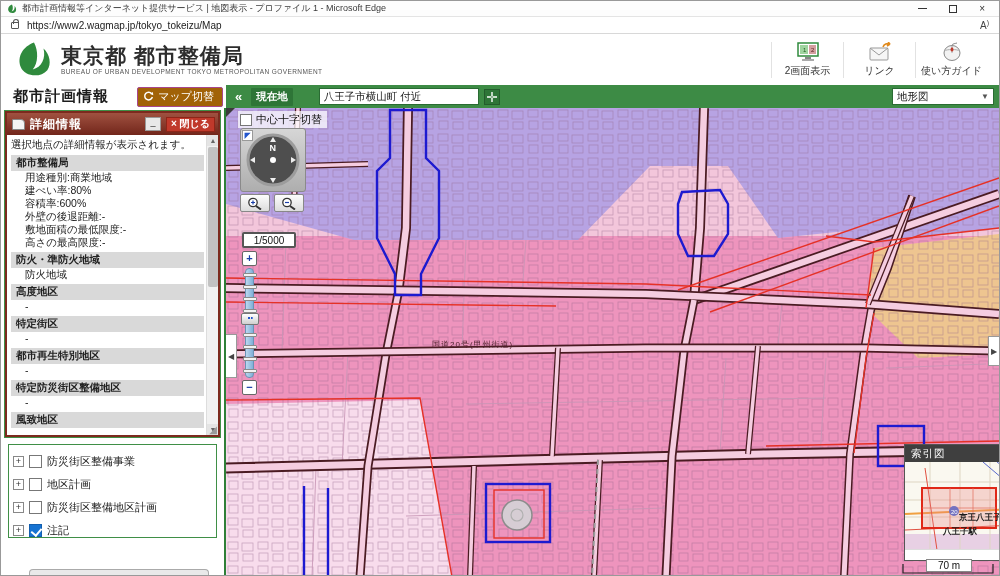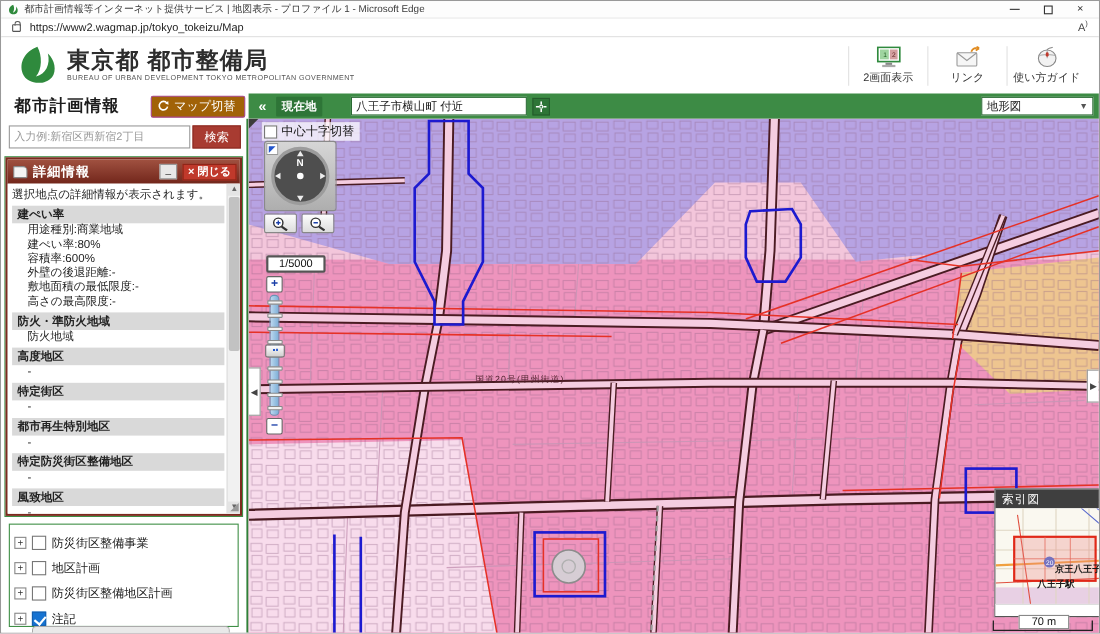--- a/index.html
+++ b/index.html
@@ -197,37 +197,33 @@
       </span>
       <span class="basemap">
         <span>地形図</span>
         <span class="chev">▼</span>
       </span>
     </div>
   </div>
 
   <div class="content">
     <aside class="sidebar">
-      <div class="searchrow">
-        <input placeholder="入力例:新宿区西新宿2丁目" style="">
-        <button class="searchbtn">検索</button>
-      </div>
 
       <div class="greenbox">
         <div class="dpanel">
           <div class="dpanel-h">
             <span class="doc-ic"></span>
             <span class="tt">詳細情報</span>
             <span class="minbtn">_</span>
             <span class="closebtn">× 閉じる</span>
           </div>
           <div class="dpanel-b">
             <div class="desc">選択地点の詳細情報が表示されます。</div>
             <div id="detail-sections">
-                <div class="sec-h">建ぺい率</div>
+                <div class="sec-h">都市整備局</div>
                 <div class="sec-v">用途種別:商業地域</div>
                 <div class="sec-v">建ぺい率:80%</div>
                 <div class="sec-v">容積率:600%</div>
                 <div class="sec-v">外壁の後退距離:-</div>
                 <div class="sec-v">敷地面積の最低限度:-</div>
                 <div class="sec-v">高さの最高限度:-</div>
                 <div class="sec-h">防火・準防火地域</div>
                 <div class="sec-v">防火地域</div>
                 <div class="sec-h">高度地区</div>
                 <div class="sec-v">-</div>

